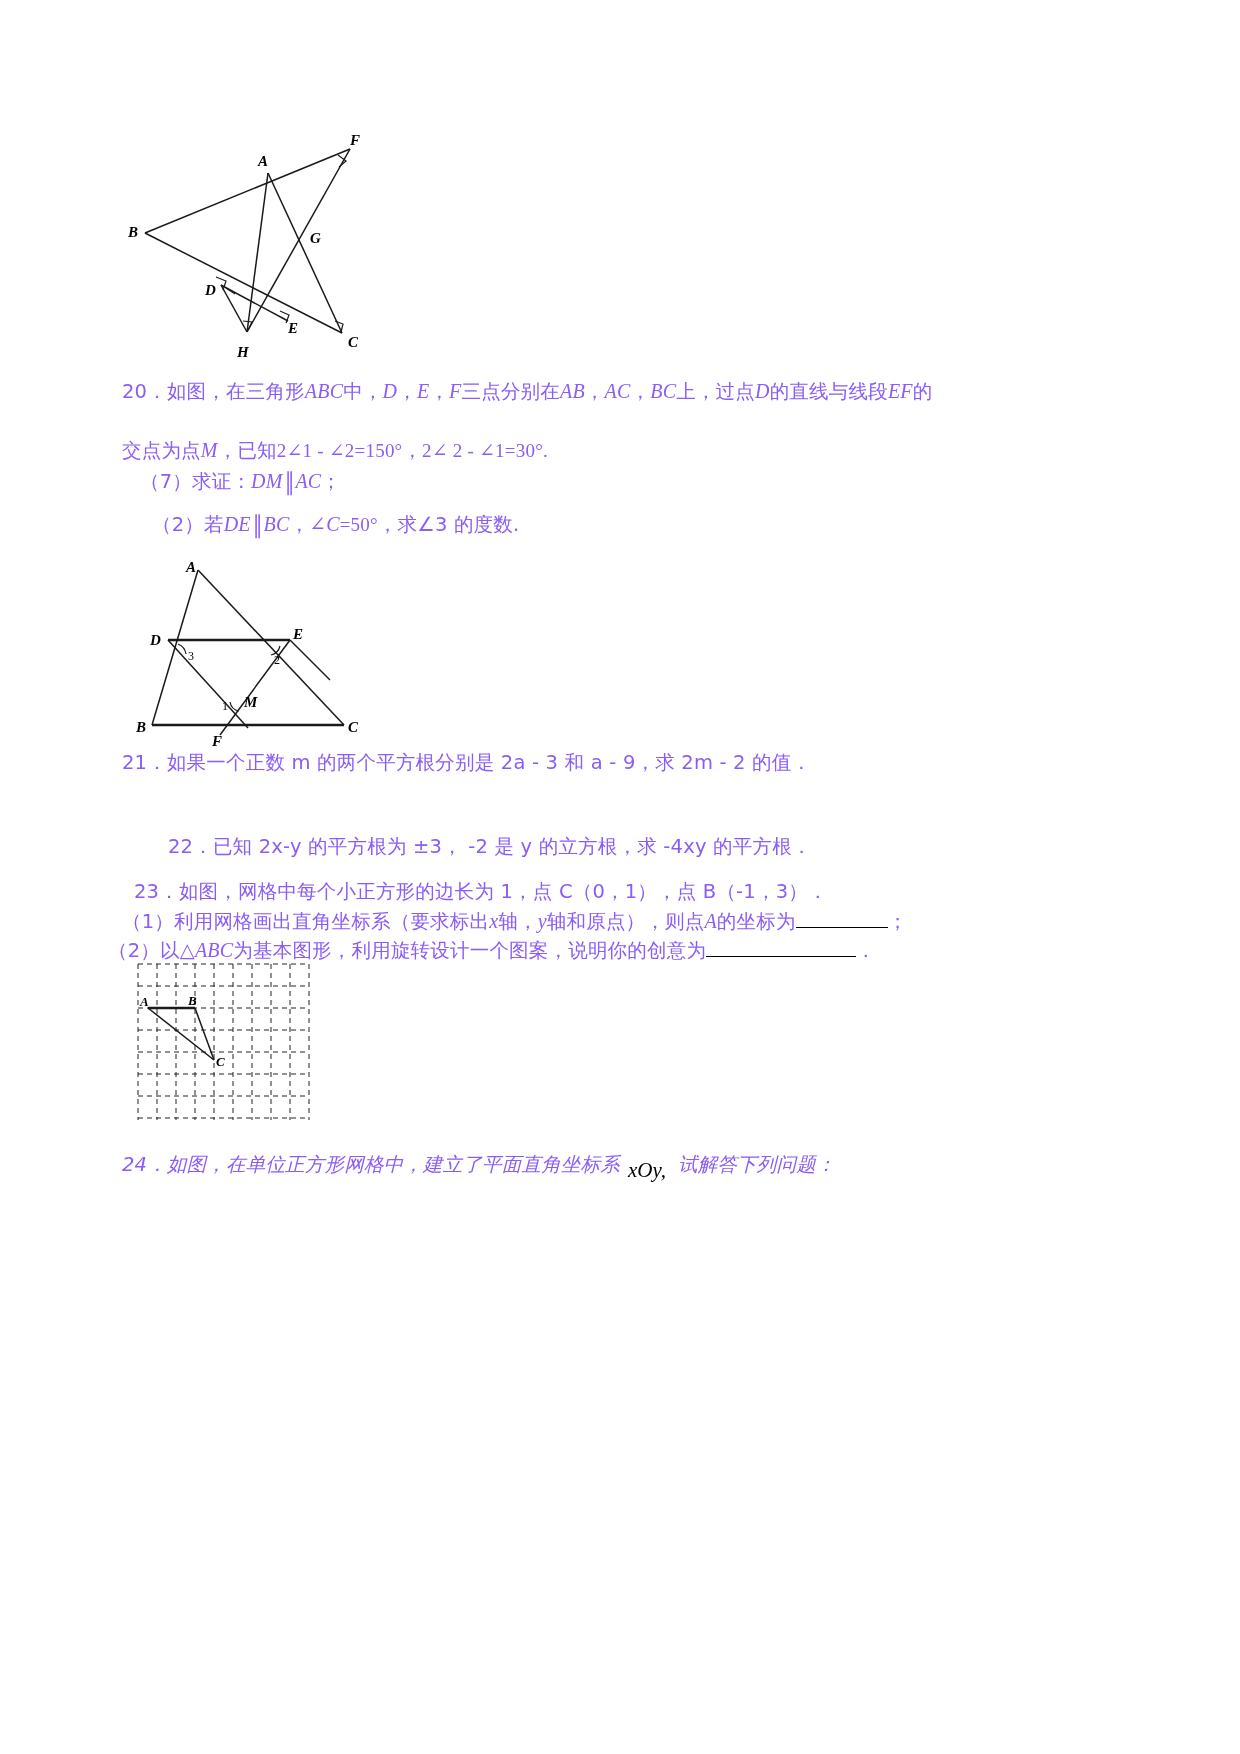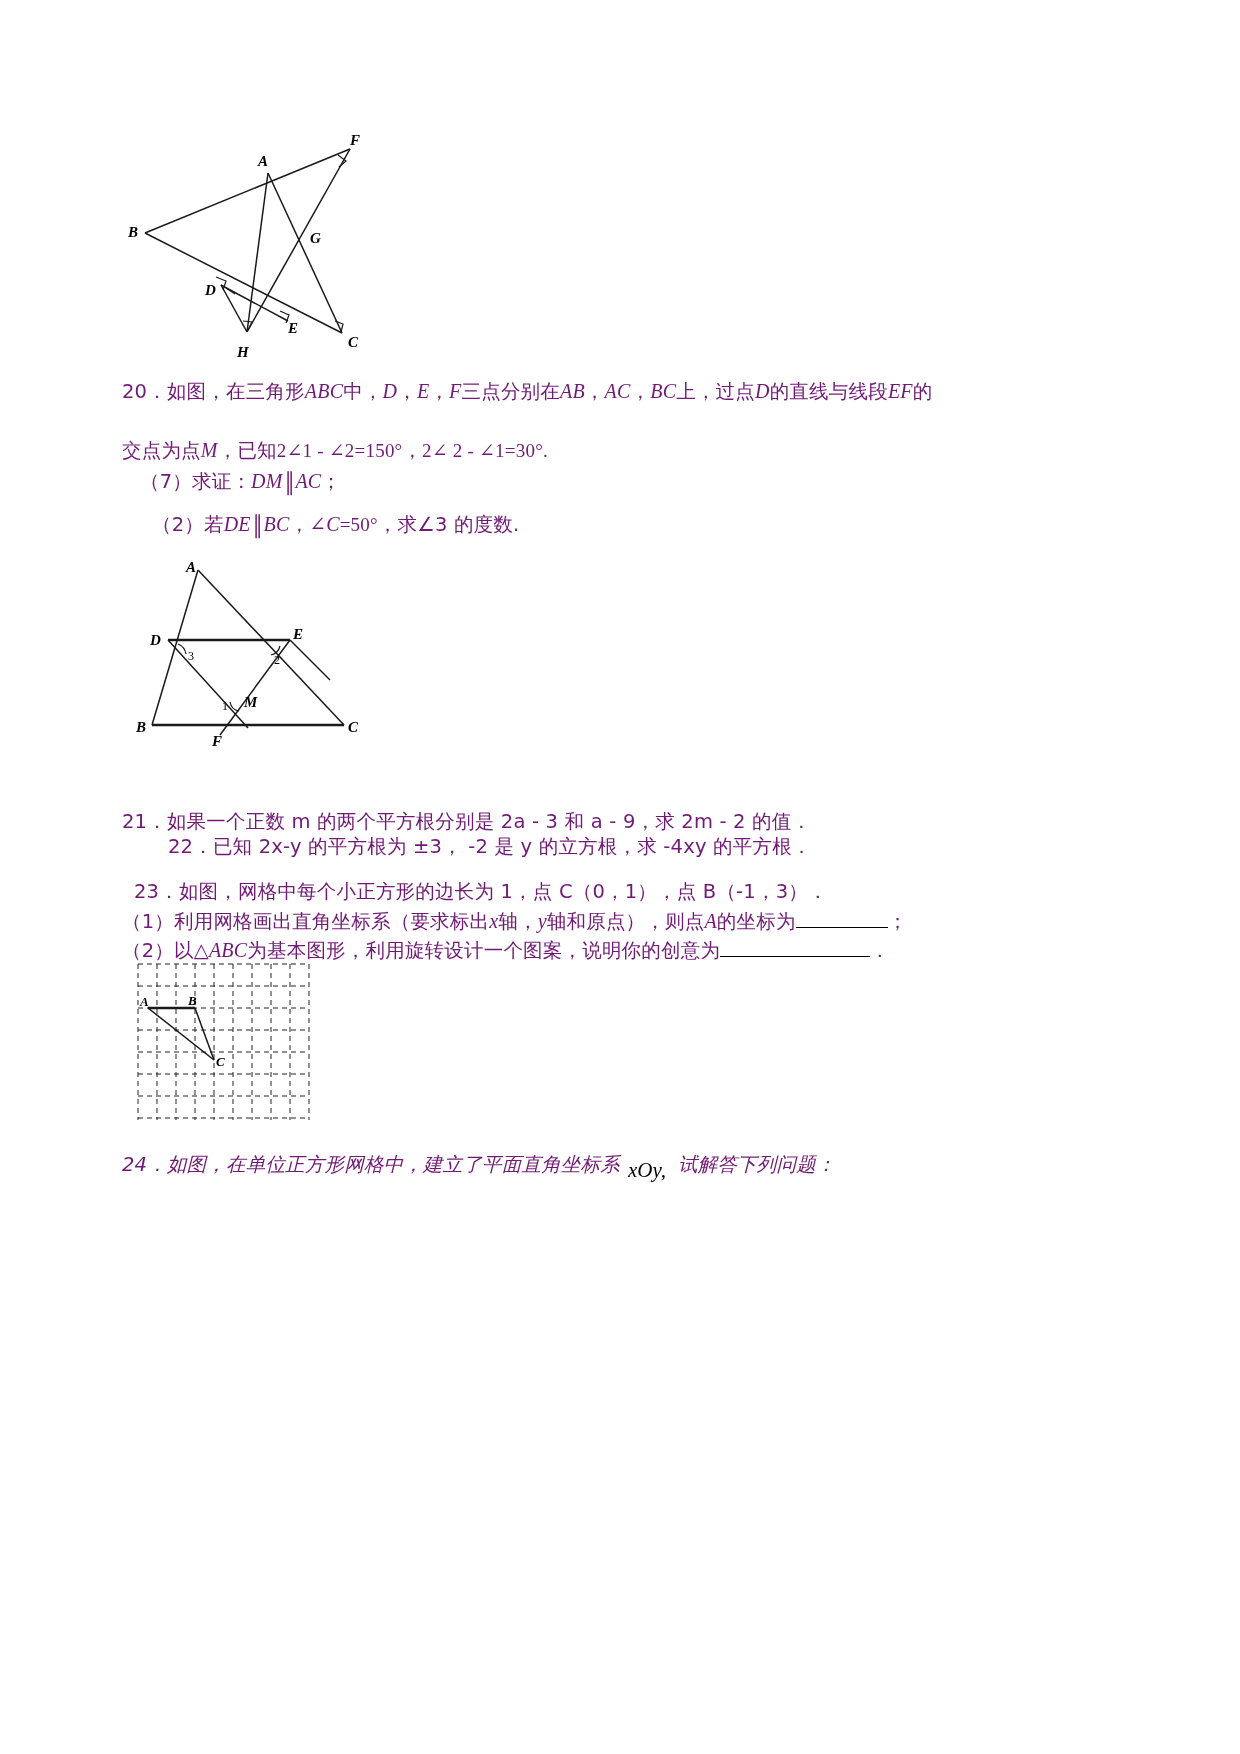--- a/index.html
+++ b/index.html
@@ -21,21 +21,21 @@
     width: 1240px;
     height: 1754px;
   }
 
   
   .qline {
     position: absolute;
     font-family: "DejaVu Sans", "Liberation Sans", sans-serif;
     font-size: 19.5px;
     line-height: 26px;
-    color: #701a75;
+    color: #8b5cf6;
     white-space: nowrap;
     letter-spacing: 0.2px;
   }
   .ital {
     font-family: "Liberation Serif", "DejaVu Serif", serif;
     font-style: italic;
     font-size: 20px;
   }
   .rom {
     font-family: "Liberation Serif", "DejaVu Serif", serif;
@@ -197,31 +197,31 @@
       <text class="lbl" x="163" y="79">E</text>
       <text class="lbl" x="114" y="147">M</text>
       <text class="lbl" x="82" y="186">F</text>
 
       <text class="lbl-num" x="58" y="100">3</text>
       <text class="lbl-num" x="144" y="104">2</text>
       <text class="lbl-num" x="92" y="150">1</text>
     </svg>
   </div>
 
-  <div class="qline" style="left:122px; top:809px;">21．如果一个正数 m 的两个平方根分别是 2a - 3 和 a - 9，求 2m - 2 的值．</div>
+  <div class="qline" style="left:122px; top:750px;">21．如果一个正数 m 的两个平方根分别是 2a - 3 和 a - 9，求 2m - 2 的值．</div>
 
   <div class="qline" style="left:122px; top:834px;margin-left:46px;">22．已知 2x-y 的平方根为 ±3，  -2 是 y 的立方根，求 -4xy 的平方根．</div>
 
   <div class="qline" style="left:134px; top:879px;">23．如图，网格中每个小正方形的边长为 1，点 C（0，1），点 B（-1，3）．</div>
 
   <div class="qline" style="left:122px; top:908px;">
     <span>（1）利用网格画出直角坐标系（要求标出</span><span class="ital">x</span><span>轴，</span><span class="ital">y</span><span>轴和原点），则点</span><span class="ital">A</span><span>的坐标为</span><span class="blank b-short"></span><span>；</span>
   </div>
 
-  <div class="qline" style="left:122px; top:937px;">
+  <div class="qline" style="left:108px; top:937px;">
     <span>（2）以△</span><span class="ital">ABC</span><span>为基本图形，利用旋转设计一个图案，说明你的创意为</span><span class="blank b-long"></span><span>．</span>
   </div>
 
   <div class="fig" style="left:136px; top:962px;">
     <svg width="180" height="160" viewBox="0 0 180 160" xmlns="http://www.w3.org/2000/svg">
 
       <line class="gridline" x1="2" y1="2" x2="2" y2="158"></line>
       <line class="gridline" x1="21" y1="2" x2="21" y2="158"></line>
       <line class="gridline" x1="40" y1="2" x2="40" y2="158"></line>
       <line class="gridline" x1="59" y1="2" x2="59" y2="158"></line>

